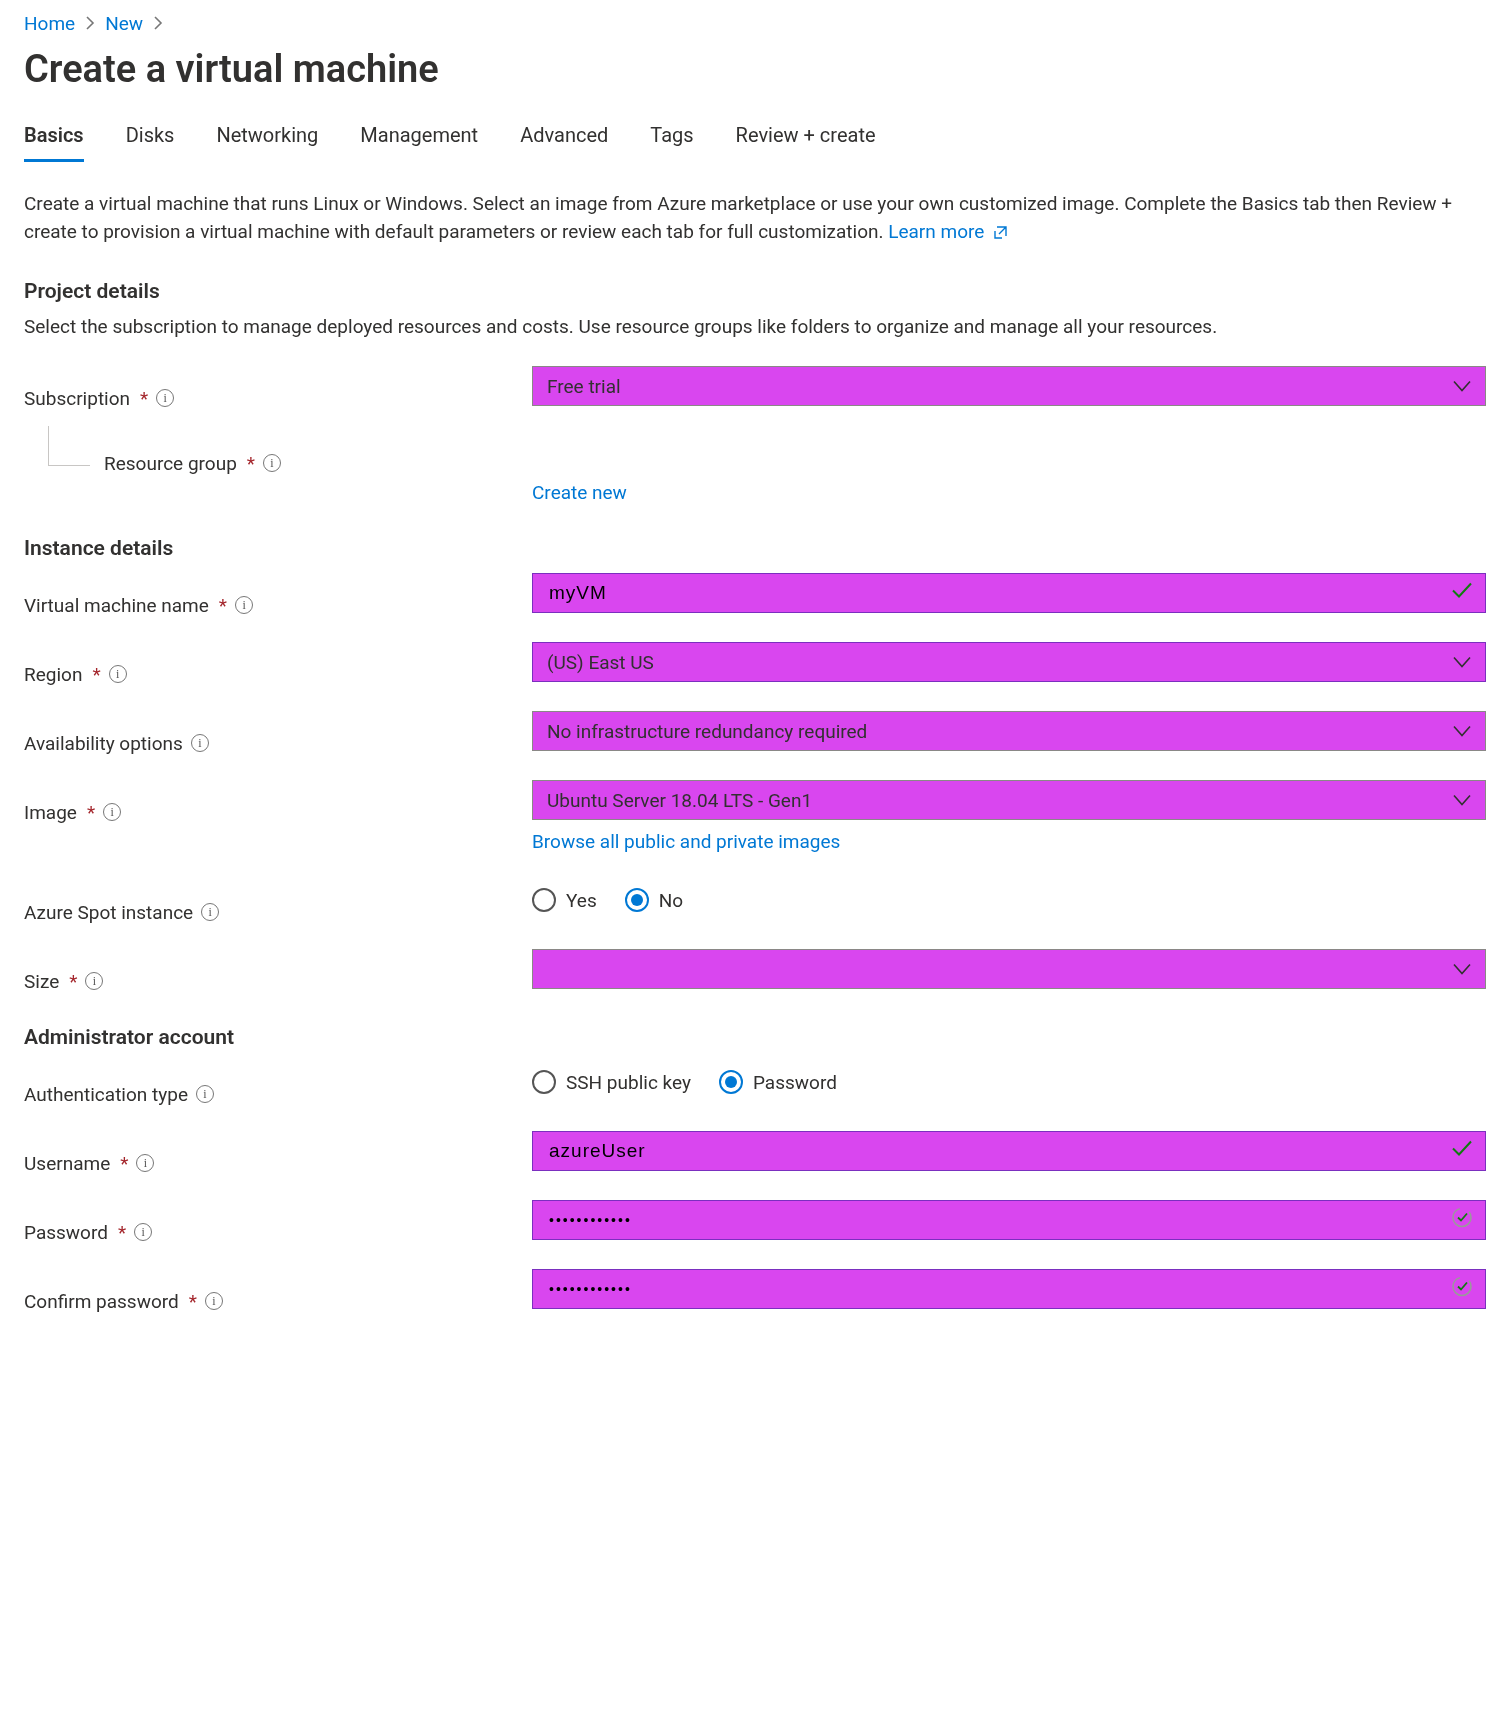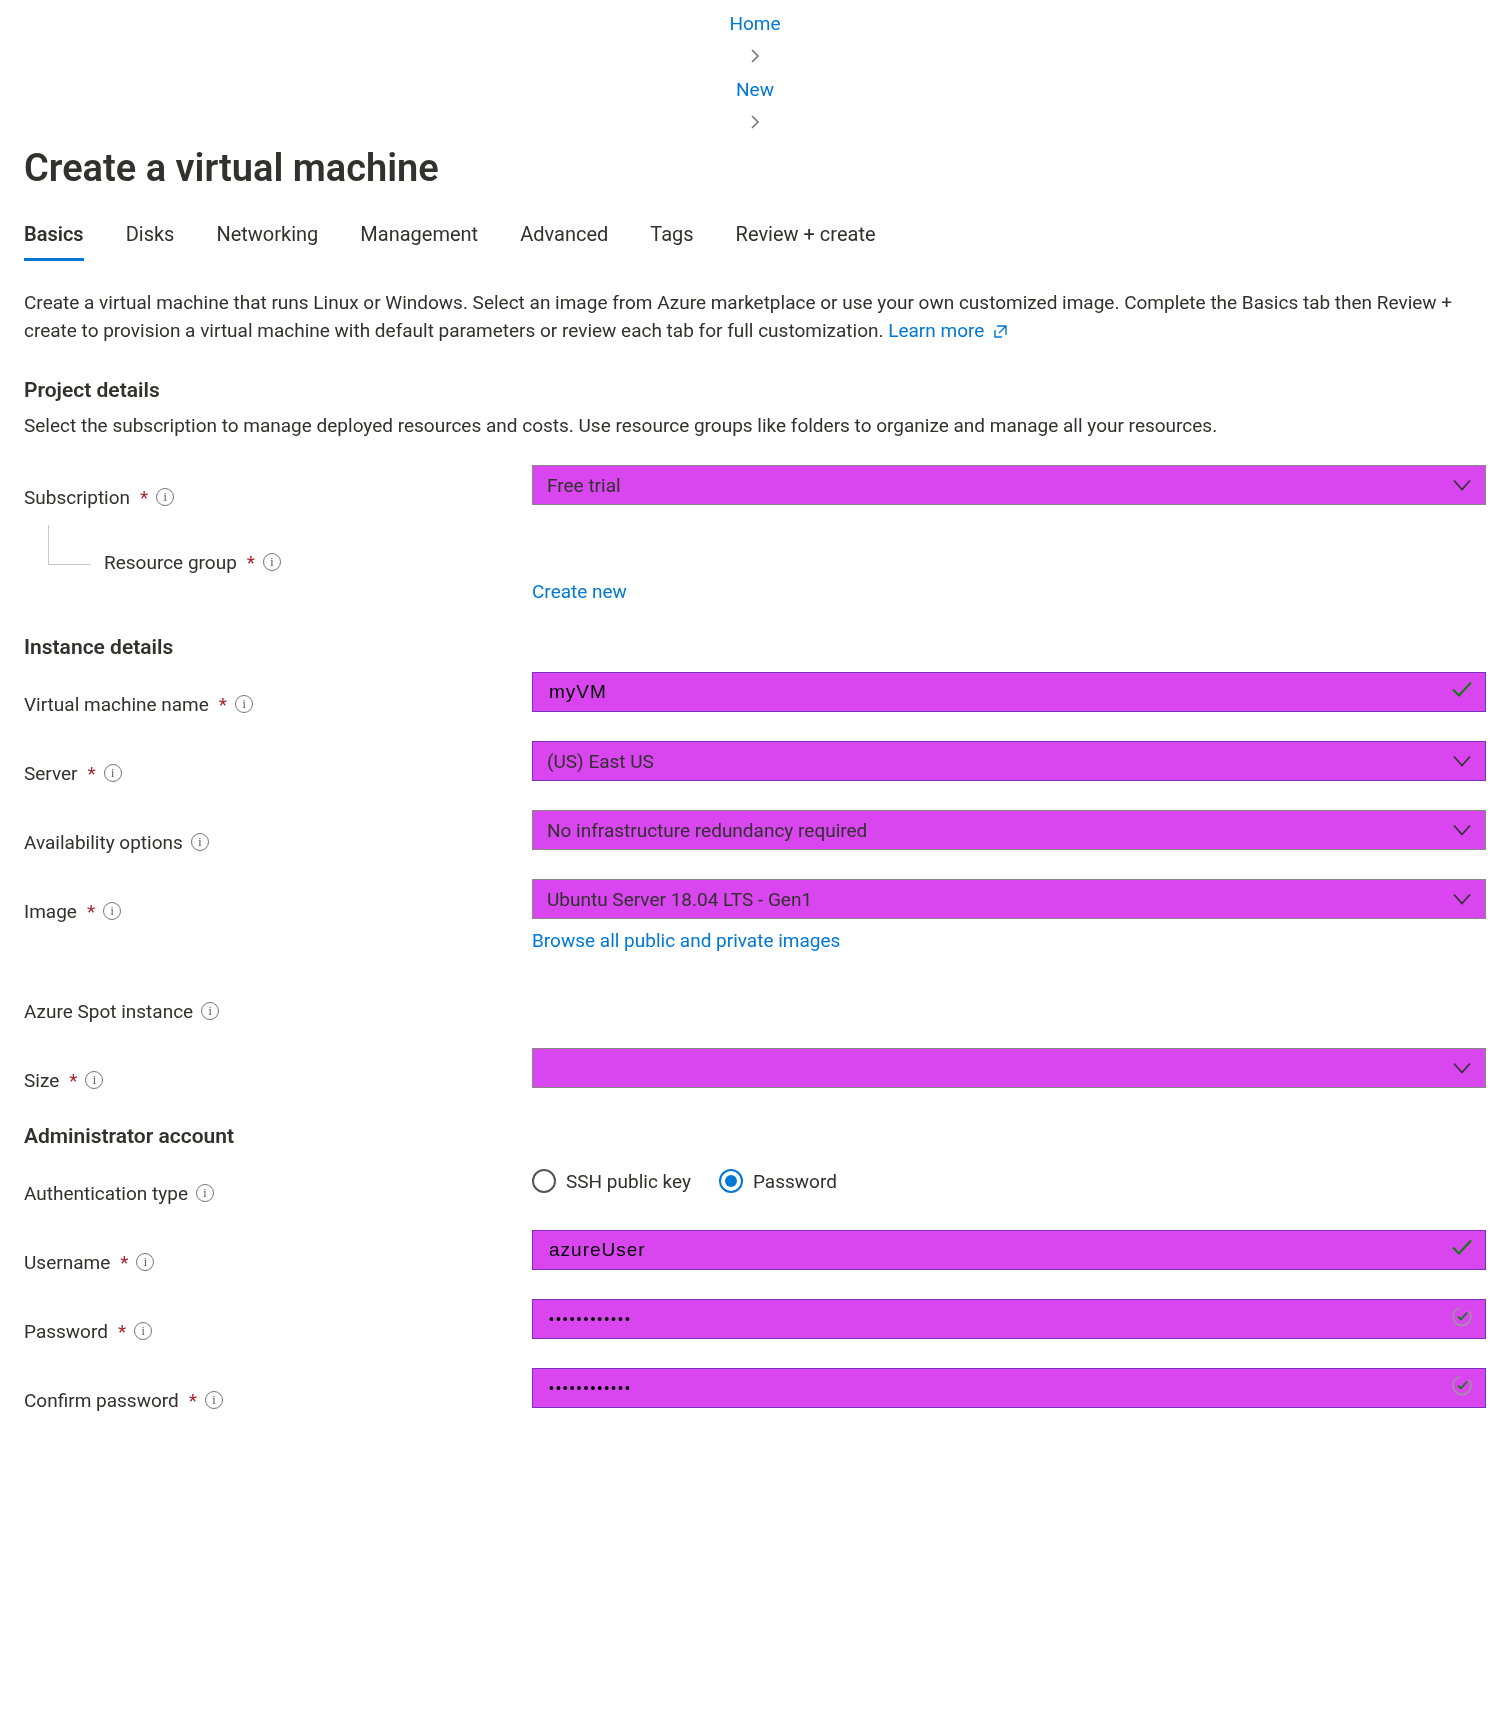--- a/index.html
+++ b/index.html
@@ -23,21 +23,20 @@
     background: var(--bg);
     width: 1510px;
   }
   
   .breadcrumb {
     display: flex;
     align-items: center;
     gap: 10px;
     font-size: 19px;
     margin-bottom: 12px;
-    flex-direction: column;
   }
   .breadcrumb a { color: var(--blue); text-decoration: none; }
   .breadcrumb .sep { color: #777; }
   h1.page-title {
     font-size: 38px;
     font-weight: 600;
     margin: 4px 0 26px 0;
   }
   
   .tabs {
@@ -279,21 +278,21 @@
         <svg width="22" height="18" viewBox="0 0 22 18">
             <path d="M2 9 L8 15 L20 2" fill="none" stroke="#107c10" stroke-width="2"></path>
           </svg>
       </span>
     </div>
   </div>
 </div>
 
 <div class="row">
   <div class="label-col">
-    <span>Server</span>
+    <span>Region</span>
       <span class="req">*</span>
     <span class="info-icon">i</span>
   </div>
   <div class="field-col">
     <div class="select purple">
       <span>(US) East US</span>
       <span class="chevron">
         <svg width="18" height="12" viewBox="0 0 18 12">
             <path d="M1 1 L9 10 L17 1" fill="none" stroke="#323130" stroke-width="1.6"></path>
           </svg>
@@ -337,20 +336,36 @@
   </div>
 </div>
 <div class="sublink-row">
   <a href="#">Browse all public and private images</a>
 </div>
 
 <div class="row">
   <div class="label-col">
     <span>Azure Spot instance</span>
     <span class="info-icon">i</span>
+  </div>
+  <div class="field-col">
+    <div class="radio-group">
+      <label class="radio">
+        <span class="ring">
+            <span class="dot"></span>
+          </span>
+        <span>Yes</span>
+      </label>
+      <label class="radio checked">
+        <span class="ring">
+            <span class="dot"></span>
+          </span>
+        <span>No</span>
+      </label>
+    </div>
   </div>
 </div>
 
 <div class="row">
   <div class="label-col">
     <span>Size</span>
       <span class="req">*</span>
     <span class="info-icon">i</span>
   </div>
   <div class="field-col">

